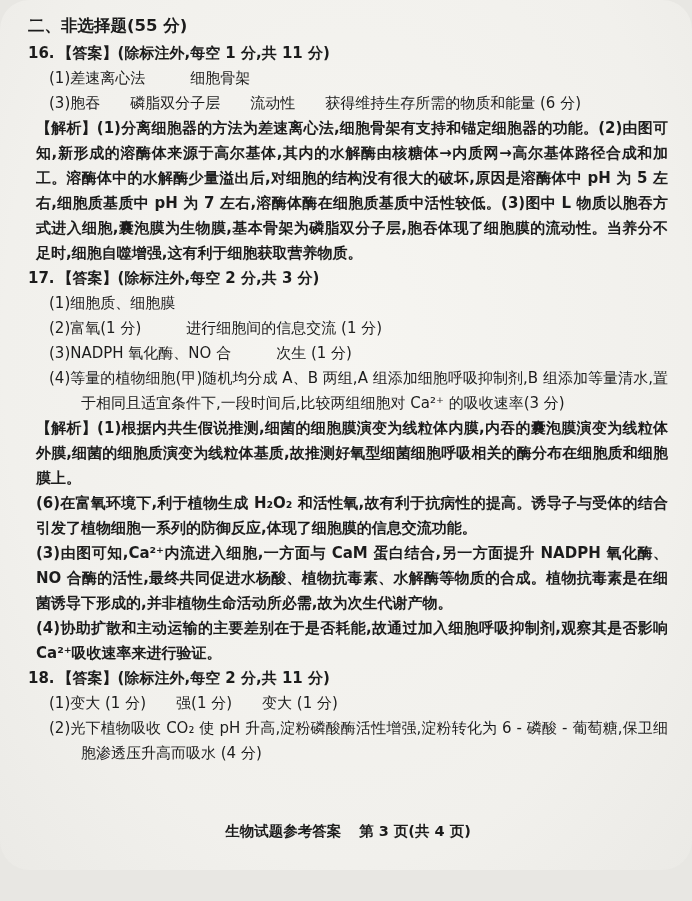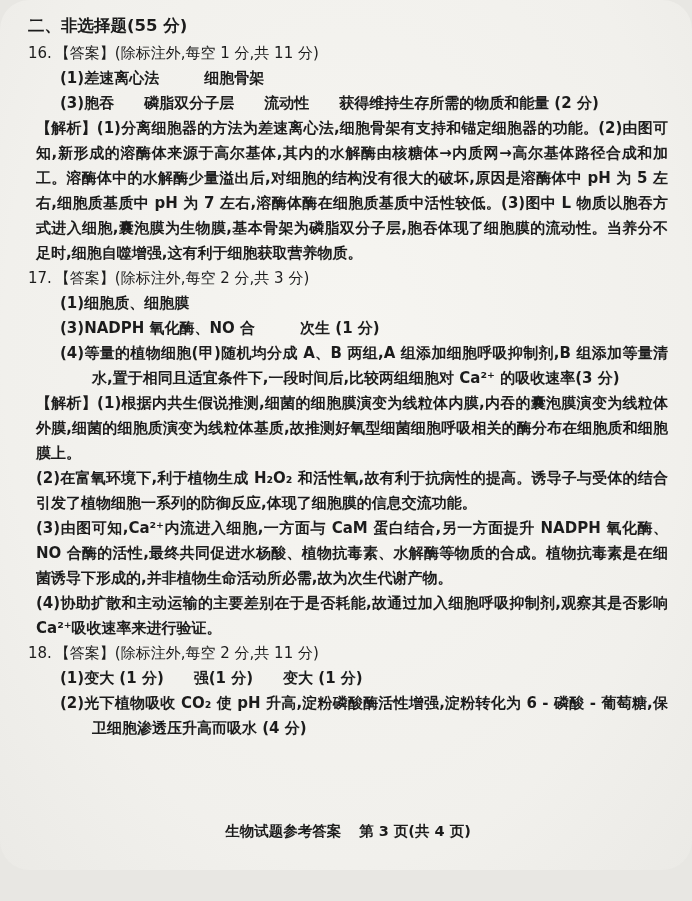--- a/index.html
+++ b/index.html
@@ -25,25 +25,25 @@
     overflow: hidden;
     border-radius: 29px;
   }
   .section-heading {
     margin: 2px 0 2px 0;
     font-size: 16.5px;
     line-height: 27px;
     font-weight: 700;
   }
   .question { margin: 0; }
-  .q-header { font-weight: 400; }
+  .q-header { font-weight: 700; }
   .q-num { display: inline-block; margin-right: 3px; }
   .answer-item {
-    font-weight: 700;
-    margin-left: 32px;
+    font-weight: 400;
+    margin-left: 21px;
     padding-left: 32px;
     text-indent: -32px;
     text-align: justify;
   }
   .analysis {
     margin: 0 0 0 8px;
     font-weight: 600;
     text-align: justify;
   }
   .footer {
@@ -60,33 +60,34 @@
 
 <div class="page">
 
   <div class="section-heading">二、非选择题(55 分)</div>
 
   <section class="question">
     <div class="q-header">
       <span class="q-num">16.</span><span>【答案】</span><span>(除标注外,每空 1 分,共 11 分)</span>
     </div>
     <div class="answer-item">(1)差速离心法　　　细胞骨架</div>
-    <div class="answer-item">(3)胞吞　　磷脂双分子层　　流动性　　获得维持生存所需的物质和能量 (2 分)</div>
+    <div class="answer-item">(3)胞吞　　磷脂双分子层　　流动性　　获得维持生存所需的物质和能量 (6 分)</div>
     <p class="analysis">【解析】(1)分离细胞器的方法为差速离心法,细胞骨架有支持和锚定细胞器的功能。(2)由图可知,新形成的溶酶体来源于高尔基体,其内的水解酶由核糖体→内质网→高尔基体路径合成和加工。溶酶体中的水解酶少量溢出后,对细胞的结构没有很大的破坏,原因是溶酶体中 pH 为 5 左右,细胞质基质中 pH 为 7 左右,溶酶体酶在细胞质基质中活性较低。(3)图中 L 物质以胞吞方式进入细胞,囊泡膜为生物膜,基本骨架为磷脂双分子层,胞吞体现了细胞膜的流动性。当养分不足时,细胞自噬增强,这有利于细胞获取营养物质。</p>
   </section>
 
   <section class="question">
     <div class="q-header">
       <span class="q-num">17.</span><span>【答案】</span><span>(除标注外,每空 2 分,共 3 分)</span>
     </div>
     <div class="answer-item">(1)细胞质、细胞膜</div>
+    <div class="answer-item">(2)富氧(1 分)　　　进行细胞间的信息交流 (1 分)</div>
     <div class="answer-item">(3)NADPH 氧化酶、NO 合　　　次生 (1 分)</div>
     <div class="answer-item">(4)等量的植物细胞(甲)随机均分成 A、B 两组,A 组添加细胞呼吸抑制剂,B 组添加等量清水,置于相同且适宜条件下,一段时间后,比较两组细胞对 Ca²⁺ 的吸收速率(3 分)</div>
     <p class="analysis">【解析】(1)根据内共生假说推测,细菌的细胞膜演变为线粒体内膜,内吞的囊泡膜演变为线粒体外膜,细菌的细胞质演变为线粒体基质,故推测好氧型细菌细胞呼吸相关的酶分布在细胞质和细胞膜上。</p>
-    <p class="analysis">(2)在富氧环境下,利于植物生成 H₂O₂ 和活性氧,故有利于抗病性的提高。诱导子与受体的结合引发了植物细胞一系列的防御反应,体现了细胞膜的信息交流功能。</p>
+    <p class="analysis">(6)在富氧环境下,利于植物生成 H₂O₂ 和活性氧,故有利于抗病性的提高。诱导子与受体的结合引发了植物细胞一系列的防御反应,体现了细胞膜的信息交流功能。</p>
     <p class="analysis">(3)由图可知,Ca²⁺内流进入细胞,一方面与 CaM 蛋白结合,另一方面提升 NADPH 氧化酶、NO 合酶的活性,最终共同促进水杨酸、植物抗毒素、水解酶等物质的合成。植物抗毒素是在细菌诱导下形成的,并非植物生命活动所必需,故为次生代谢产物。</p>
     <p class="analysis">(4)协助扩散和主动运输的主要差别在于是否耗能,故通过加入细胞呼吸抑制剂,观察其是否影响 Ca²⁺吸收速率来进行验证。</p>
   </section>
 
   <section class="question">
     <div class="q-header">
       <span class="q-num">18.</span><span>【答案】</span><span>(除标注外,每空 2 分,共 11 分)</span>
     </div>
     <div class="answer-item">(1)变大 (1 分)　　强(1 分)　　变大 (1 分)</div>
     <div class="answer-item">(2)光下植物吸收 CO₂ 使 pH 升高,淀粉磷酸酶活性增强,淀粉转化为 6 - 磷酸 - 葡萄糖,保卫细胞渗透压升高而吸水 (4 分)</div>

